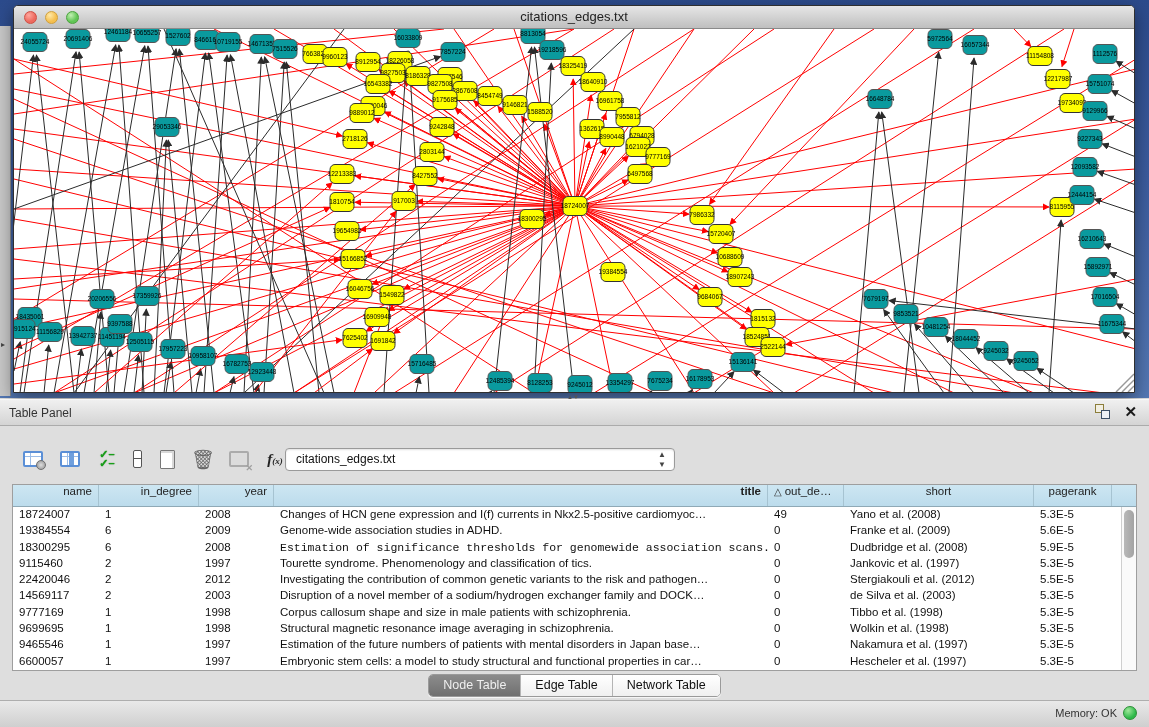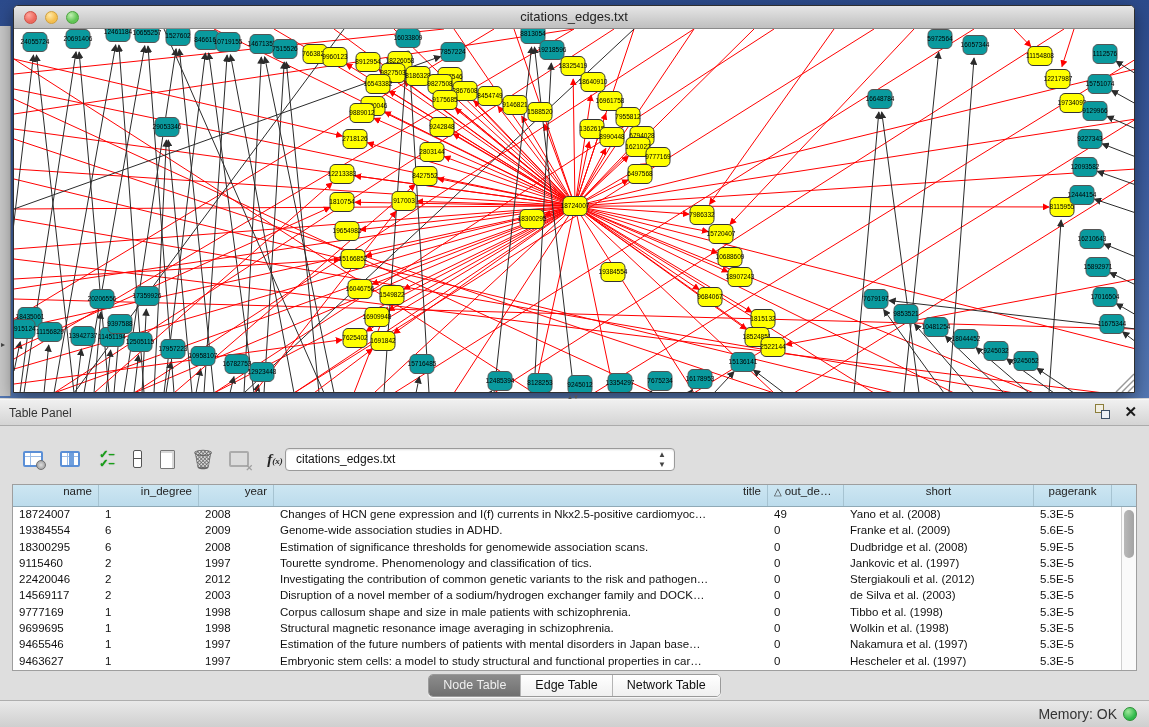--- a/index.html
+++ b/index.html
@@ -74,21 +74,21 @@
   .tabs { position:absolute; left:0; top:674px; width:1149px; text-align:center; }
   .seg { display:inline-flex; border:1px solid #9a9a9a; border-radius:5px; overflow:hidden;
          background:#fff; box-shadow:0 1px 1px rgba(255,255,255,.8); }
   .seg .tab { font-size:12.5px; padding:3px 14px 4px 14px; color:#111; border-right:1px solid #b4b4b4; background:linear-gradient(180deg,#ffffff,#f0f0f0); }
   .seg .tab:last-child { border-right:none; }
   .seg .tab.sel { background:linear-gradient(180deg,#8c8c8c,#707070); color:#efefef; }
 
   
   .statusbar { position:absolute; left:0; top:700px; width:1149px; height:27px;
                background:linear-gradient(180deg,#e9e9e9,#cfcfcf); border-top:1px solid #aeaeae; }
-  .mem { position:absolute; right:12px; top:5px; display:flex; align-items:center; gap:6px; font-size:14px; color:#333; }
+  .mem { position:absolute; right:12px; top:5px; display:flex; align-items:center; gap:6px; font-size:11px; color:#333; }
   .memdot { width:14px; height:14px; border-radius:50%; border:1px solid #2a8f35;
             background:radial-gradient(circle at 35% 30%,#9fe89a,#2eb94a 65%); }
 
   
   .grid-ico { width:20px; height:16px; border:2px solid #5b8fd6; background:#fff; position:relative; border-radius:2px; }
   .grid-ico:before { content:""; position:absolute; left:0; right:0; top:3px; border-top:1.5px solid #9cbde8; }
   .grid-ico:after  { content:""; position:absolute; top:0; bottom:0; left:5px; border-left:1.5px solid #9cbde8; box-shadow:6px 0 0 -0.5px #9cbde8; }
   .gear-dot { position:absolute; right:-5px; bottom:-5px; width:10px; height:10px; border-radius:50%;
               background:radial-gradient(#ddd,#909090); border:1px solid #6f6f6f; }
   .col-fill { position:absolute; top:0; bottom:0; left:7px; width:5px; background:#6f9fdd; }
@@ -814,21 +814,21 @@
     <span>citations_edges.txt</span>
     <span class="arrows">▲<br>▼</span>
   </div>
 </div>
 
 <div class="table-wrap">
   <div class="thead" id="thead-row">
       <div class="th right" style="width: 86px;">name</div>
       <div class="th right" style="width: 100px;">in_degree</div>
       <div class="th right" style="width: 75px;">year</div>
-      <div class="th right" style="width: 494px;">title</div>
+      <div class="th right" style="width: 494px; font-weight: bold;">title</div>
       <div class="th left" style="width: 76px;"><span class="sort">△</span>out_de…</div>
       <div class="th center" style="width: 190px;">short</div>
       <div class="th center" style="width: 78px;">pagerank</div>
     </div>
   <div class="tbody" id="tbody">
       <div class="tr">
         <div class="td" style="width: 86px;">18724007</div>
         <div class="td" style="width: 100px;">1</div>
         <div class="td" style="width: 75px;">2008</div>
         <div class="td" style="width: 494px;">Changes of HCN gene expression and I(f) currents in Nkx2.5-positive cardiomyoc…</div>
@@ -842,21 +842,21 @@
         <div class="td" style="width: 75px;">2009</div>
         <div class="td" style="width: 494px;">Genome-wide association studies in ADHD.</div>
         <div class="td" style="width: 76px;">0</div>
         <div class="td" style="width: 190px;">Franke et al. (2009)</div>
         <div class="td" style="width: 78px;">5.6E-5</div>
       </div>
       <div class="tr">
         <div class="td" style="width: 86px;">18300295</div>
         <div class="td" style="width: 100px;">6</div>
         <div class="td" style="width: 75px;">2008</div>
-        <div class="td" style="width: 494px;">Estimation of significance thresholds for genomewide association scans.</div>
+        <div class="td" style="width: 494px; font-family: Liberation Mono, monospace;">Estimation of significance thresholds for genomewide association scans.</div>
         <div class="td" style="width: 76px;">0</div>
         <div class="td" style="width: 190px;">Dudbridge et al. (2008)</div>
         <div class="td" style="width: 78px;">5.9E-5</div>
       </div>
       <div class="tr">
         <div class="td" style="width: 86px;">9115460</div>
         <div class="td" style="width: 100px;">2</div>
         <div class="td" style="width: 75px;">1997</div>
         <div class="td" style="width: 494px;">Tourette syndrome. Phenomenology and classification of tics.</div>
         <div class="td" style="width: 76px;">0</div>
@@ -902,21 +902,21 @@
       <div class="tr">
         <div class="td" style="width: 86px;">9465546</div>
         <div class="td" style="width: 100px;">1</div>
         <div class="td" style="width: 75px;">1997</div>
         <div class="td" style="width: 494px;">Estimation of the future numbers of patients with mental disorders in Japan base…</div>
         <div class="td" style="width: 76px;">0</div>
         <div class="td" style="width: 190px;">Nakamura et al. (1997)</div>
         <div class="td" style="width: 78px;">5.3E-5</div>
       </div>
       <div class="tr">
-        <div class="td" style="width: 86px;">9463627</div>
+        <div class="td" style="width: 86px;">6600057</div>
         <div class="td" style="width: 100px;">1</div>
         <div class="td" style="width: 75px;">1997</div>
         <div class="td" style="width: 494px;">Embryonic stem cells: a model to study structural and functional properties in car…</div>
         <div class="td" style="width: 76px;">0</div>
         <div class="td" style="width: 190px;">Hescheler et al. (1997)</div>
         <div class="td" style="width: 78px;">5.3E-5</div>
       </div>
     </div>
   <div class="vscroll">
       <div class="vthumb"></div>

